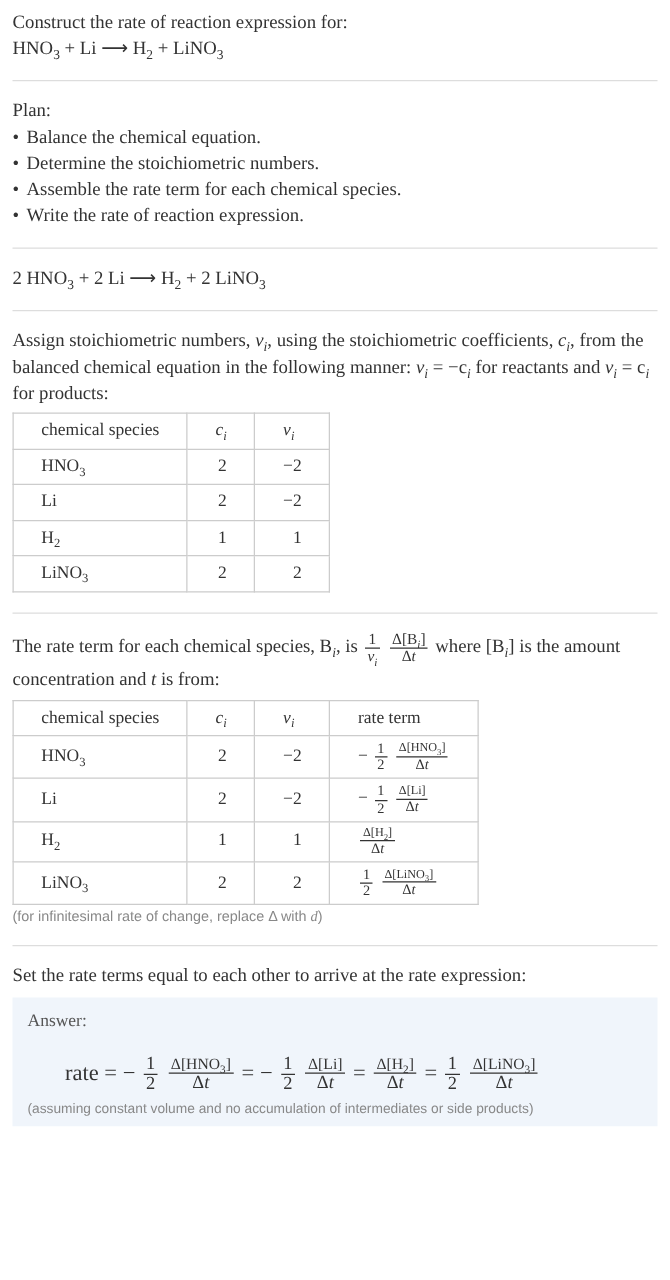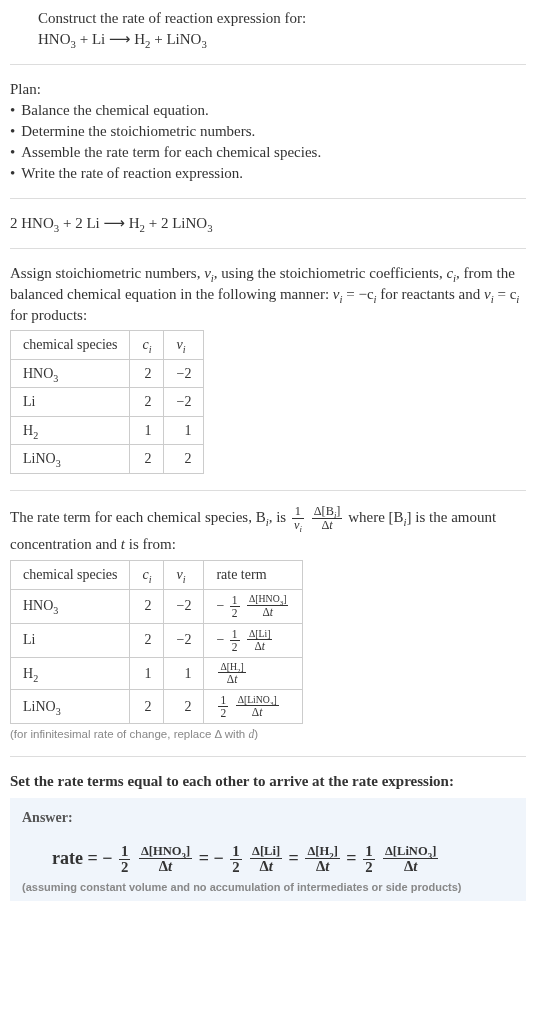--- a/index.html
+++ b/index.html
@@ -27,21 +27,21 @@
     font-size: 0.72em;
     line-height: 0;
   }
   table.data {
     border-collapse: collapse;
     margin-top: 4px;
     margin-bottom: 2px;
   }
   table.data th, table.data td {
     border: 1px solid #ccc;
-    padding: 4px 12px;
+    padding: 4px 22px;
     text-align: left;
     font-family: Georgia, serif;
     font-weight: normal;
     font-size: 14px;
     white-space: nowrap;
   }
   table.data th {
     background: #fff;
   }
   table.data td.num {
@@ -98,21 +98,21 @@
   .bullet-line {
     display: flex;
   }
   .bullet-line .dot {
     margin-right: 6px;
   }
 </style>
 </head>
 <body>
 
-<div class="section" style="padding-top:0;margin-left:28px;">
+<div class="section" style="padding-top:0;">
   <div><span>Construct the rate of reaction expression for:</span></div>
   <div class="eqn">
     <span>HNO</span><sub>3</sub>
     <span> + </span><span>Li</span>
     <span> ⟶ </span>
     <span>H</span><sub>2</sub>
     <span> + </span><span>LiNO</span><sub>3</sub>
   </div>
 </div>
 
@@ -242,21 +242,21 @@
         <span class="frac"><span class="num" style="font-size:0.85em;">Δ[LiNO<sub>3</sub>]</span><span class="den"><span>Δ</span><span class="serif-i">t</span></span></span>
       </td>
     </tr>
   </tbody>
     </table>
   <div class="note">(for infinitesimal rate of change, replace Δ with <span class="serif-i" style="font-family:Georgia;">d</span>)</div>
 </div>
 
 <div class="divider"></div>
 
-<div class="section" style="padding-bottom:4px;font-weight:bold;">
+<div class="section" style="padding-bottom:4px;">
   <div>Set the rate terms equal to each other to arrive at the rate expression:</div>
 
   <div class="answer-box">
     <div class="answer-head">Answer:</div>
     <div class="answer-body eqn" style="font-size:18px;">
       <span>rate = </span>
       <span>−</span>
       <span class="frac"><span class="num">1</span><span class="den">2</span></span>
       <span class="frac"><span class="num" style="font-size:0.85em;">Δ[HNO<sub>3</sub>]</span><span class="den"><span>Δ</span><span class="serif-i">t</span></span></span>
       <span> = </span>

